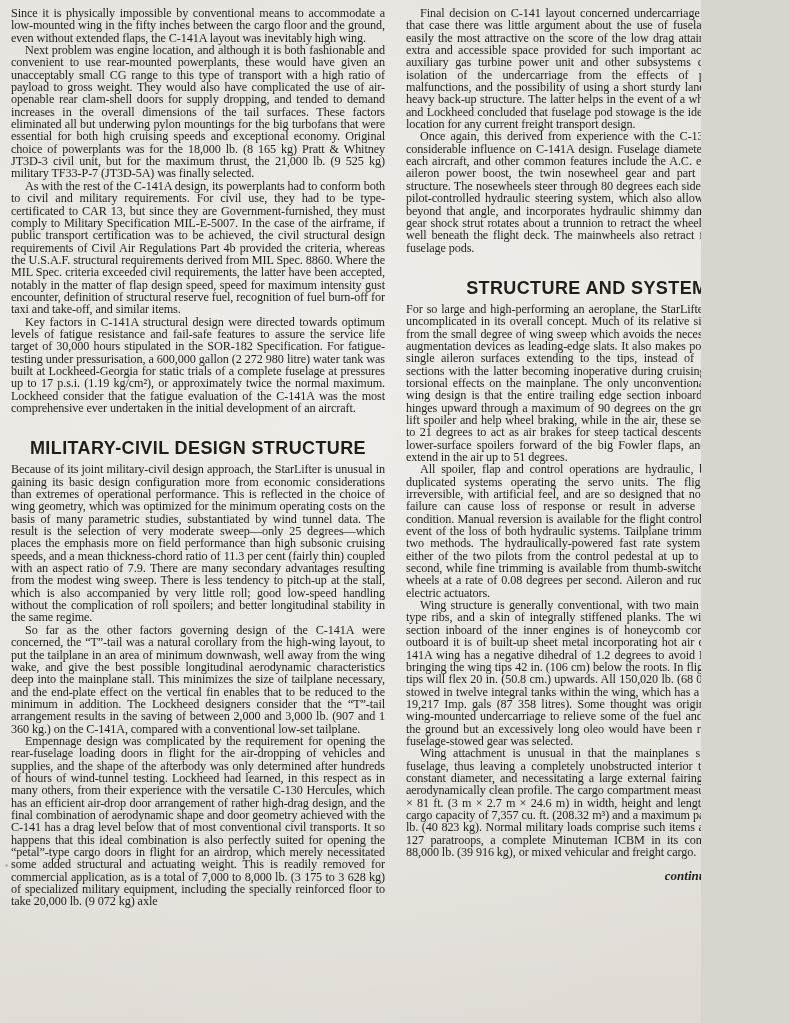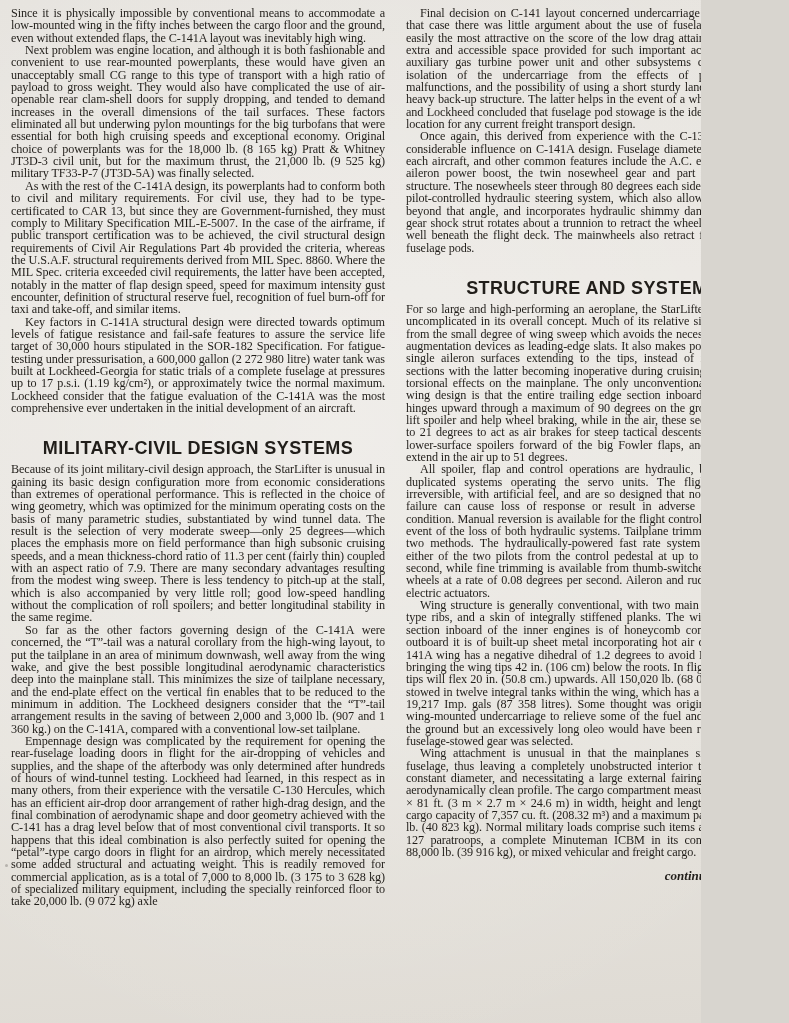--- a/index.html
+++ b/index.html
@@ -73,21 +73,21 @@
   <div class="speck s1"></div>
   <div class="speck s2"></div>
   <div class="speck s3"></div>
 
   <div class="cols">
     <div class="col">
         <p class="par">Since it is physically impossible by conventional means to accommodate a low-mounted wing in the fifty inches between the cargo floor and the ground, even without extended flaps, the C-141A layout was inevitably high wing.</p>
         <p class="par indent">Next problem was engine location, and although it is both fashionable and convenient to use rear-mounted powerplants, these would have given an unacceptably small CG range to this type of transport with a high ratio of payload to gross weight. They would also have complicated the use of air-openable rear clam-shell doors for supply dropping, and tended to demand increases in the overall dimensions of the tail surfaces. These factors eliminated all but underwing pylon mountings for the big turbofans that were essential for both high cruising speeds and exceptional economy. Original choice of powerplants was for the 18,000 lb. (8 165 kg) Pratt &amp; Whitney JT3D-3 civil unit, but for the maximum thrust, the 21,000 lb. (9 525 kg) military TF33-P-7 (JT3D-5A) was finally selected.</p>
         <p class="par indent">As with the rest of the C-141A design, its powerplants had to conform both to civil and military requirements. For civil use, they had to be type-certificated to CAR 13, but since they are Government-furnished, they must comply to Military Specification MIL-E-5007. In the case of the airframe, if public transport certification was to be achieved, the civil structural design requirements of Civil Air Regulations Part 4b provided the criteria, whereas the U.S.A.F. structural requirements derived from MIL Spec. 8860. Where the MIL Spec. criteria exceeded civil requirements, the latter have been accepted, notably in the matter of flap design speed, speed for maximum intensity gust encounter, definition of structural reserve fuel, recognition of fuel burn-off for taxi and take-off, and similar items.</p>
         <p class="par indent">Key factors in C-141A structural design were directed towards optimum levels of fatigue resistance and fail-safe features to assure the service life target of 30,000 hours stipulated in the SOR-182 Specification. For fatigue-testing under pressurisation, a 600,000 gallon (2 272 980 litre) water tank was built at Lockheed-Georgia for static trials of a complete fuselage at pressures up to 17 p.s.i. (1.19 kg/cm²), or approximately twice the normal maximum. Lockheed consider that the fatigue evaluation of the C-141A was the most comprehensive ever undertaken in the initial development of an aircraft.</p>
-        <h3 class="section-heading">MILITARY-CIVIL DESIGN SYSTEMS</h3>
+        <h3 class="section-heading">MILITARY-CIVIL DESIGN STRUCTURE</h3>
         <p class="par">Because of its joint military-civil design approach, the StarLifter is unusual in gaining its basic design configuration more from economic considerations than extremes of operational performance. This is reflected in the choice of wing geometry, which was optimized for the minimum operating costs on the basis of many parametric studies, substantiated by wind tunnel data. The result is the selection of very moderate sweep—only 25 degrees—which places the emphasis more on field performance than high subsonic cruising speeds, and a mean thickness-chord ratio of 11.3 per cent (fairly thin) coupled with an aspect ratio of 7.9. There are many secondary advantages resulting from the modest wing sweep. There is less tendency to pitch-up at the stall, which is also accompanied by very little roll; good low-speed handling without the complication of roll spoilers; and better longitudinal stability in the same regime.</p>
         <p class="par indent">So far as the other factors governing design of the C-141A were concerned, the “T”-tail was a natural corollary from the high-wing layout, to put the tailplane in an area of minimum downwash, well away from the wing wake, and give the best possible longitudinal aerodynamic characteristics deep into the mainplane stall. This minimizes the size of tailplane necessary, and the end-plate effect on the vertical fin enables that to be reduced to the minimum in addition. The Lockheed designers consider that the “T”-tail arrangement results in the saving of between 2,000 and 3,000 lb. (907 and 1 360 kg.) on the C-141A, compared with a conventional low-set tailplane.</p>
         <p class="par indent">Empennage design was complicated by the requirement for opening the rear-fuselage loading doors in flight for the air-dropping of vehicles and supplies, and the shape of the afterbody was only determined after hundreds of hours of wind-tunnel testing. Lockheed had learned, in this respect as in many others, from their experience with the versatile C-130 Hercules, which has an efficient air-drop door arrangement of rather high-drag design, and the final combination of aerodynamic shape and door geometry achieved with the C-141 has a drag level below that of most conventional civil transports. It so happens that this ideal combination is also perfectly suited for opening the “petal”-type cargo doors in flight for an airdrop, which merely necessitated some added structural and actuating weight. This is readily removed for commercial application, as is a total of 7,000 to 8,000 lb. (3 175 to 3 628 kg) of specialized military equipment, including the specially reinforced floor to take 20,000 lb. (9 072 kg) axle</p>
       </div>
     <div class="col">
 
         <p class="par indent">Final decision on C-141 layout concerned undercarriage location, but in that case there was little argument about the use of fuselage pods. It was easily the most attractive on the score of the low drag attainable, the useful extra and accessible space provided for such important accessories as the auxiliary gas turbine power unit and other subsystems components, the isolation of the undercarriage from the effects of possible engine malfunctions, and the possibility of using a short sturdy landing gear with a heavy back-up structure. The latter helps in the event of a wheels-up landing, and Lockheed concluded that fuselage pod stowage is the ideal undercarriage location for any current freight transport design.</p>
         <p class="par indent">Once again, this derived from experience with the C-130, which had a considerable influence on C-141A design. Fuselage diameter is the same in each aircraft, and other common features include the A.C. electrical system, aileron power boost, the twin nosewheel gear and part of the fuselage structure. The nosewheels steer through 80 degrees each side of centre by the pilot-controlled hydraulic steering system, which also allows free castoring beyond that angle, and incorporates hydraulic shimmy damping. The nose gear shock strut rotates about a trunnion to retract the wheels forward into a well beneath the flight deck. The mainwheels also retract forward into the fuselage pods.</p>
         <h3 class="section-heading">STRUCTURE AND SYSTEMS</h3>
         <p class="par">For so large and high-performing an aeroplane, the StarLifter is surprisingly uncomplicated in its overall concept. Much of its relative simplicity derives from the small degree of wing sweep which avoids the necessity for such lift augmentation devices as leading-edge slats. It also makes possible the use of single aileron surfaces extending to the tips, instead of inner and outer sections with the latter becoming inoperative during cruising flight to avoid torsional effects on the mainplane. The only unconventional feature of the wing design is that the entire trailing edge section inboard of the ailerons hinges upward through a maximum of 90 degrees on the ground, to act as a lift spoiler and help wheel braking, while in the air, these sections extend up to 21 degrees to act as air brakes for steep tactical descents. There are also lower-surface spoilers forward of the big Fowler flaps, and these sections extend in the air up to 51 degrees.</p>

